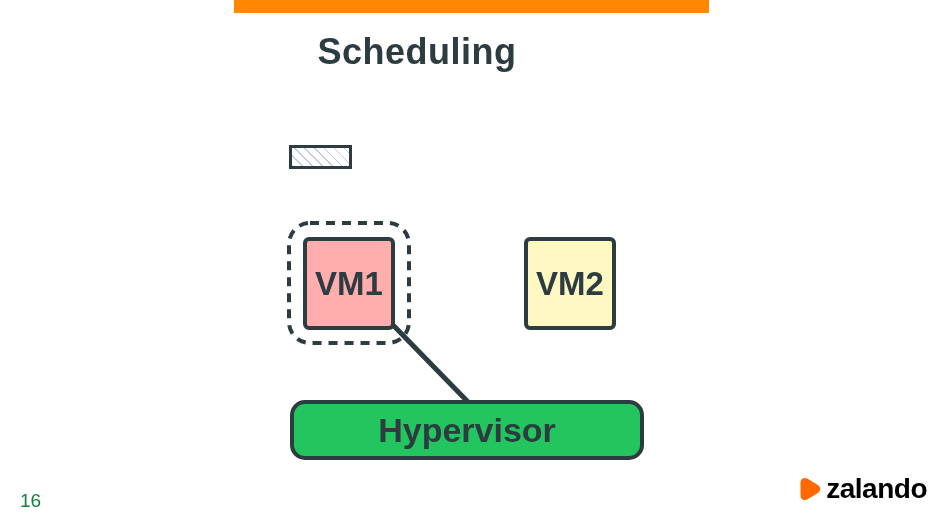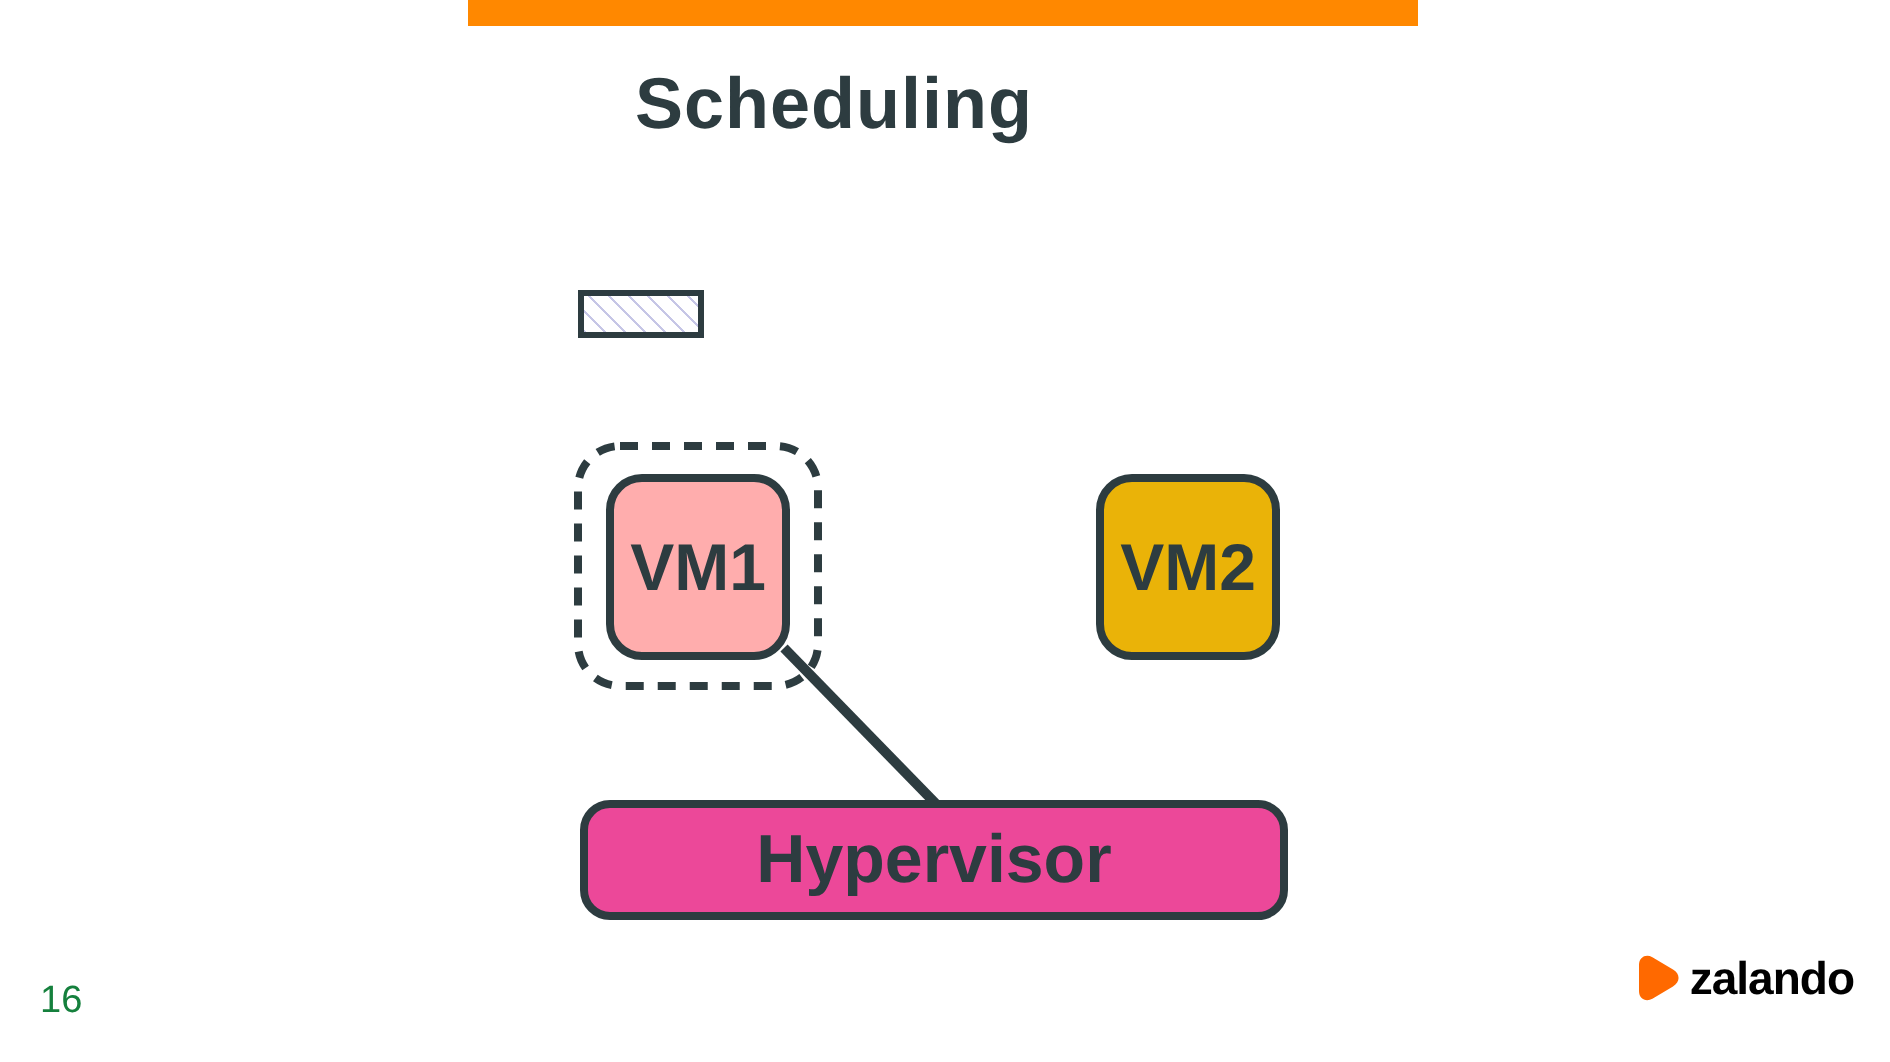--- a/index.html
+++ b/index.html
@@ -84,53 +84,53 @@
     border: 4px solid #2d3c40;
     box-sizing: border-box;
     font-weight: bold;
     color: #2d3c40;
   }
   .node .node-label { line-height: 1; }
   .node.vm {
     width: 92px;
     height: 93px;
     top: 237px;
-    border-radius: 18px;
+    border-radius: 6px;
     font-size: 33px;
   }
   .node.vm1 { left: 303px; background: #ffadad; }
-  .node.vm2 { left: 548px; background: #eab308; }
+  .node.vm2 { left: 524px; background: #fef9c3; }
   .node.hypervisor {
     left: 290px;
     top: 400px;
     width: 354px;
     height: 60px;
     border-radius: 15px;
-    background: #ec4899;
+    background: #22c55e;
     font-size: 34px;
   }
 
   
   .page-number {
     position: absolute;
     left: 20px;
     top: 490px;
     font-size: 19px;
     color: #15803d;
   }
   .logo {
     position: absolute;
     right: 18px;
     top: 475px;
     display: flex;
     align-items: center;
     gap: 5px;
   }
   .logo-text {
-    font-size: 23px;
+    font-size: 28px;
     font-weight: bold;
     color: #000000;
     letter-spacing: -0.5px;
     line-height: 1;
   }
 </style>
 </head>
 <body>
 
 <div class="slide">

